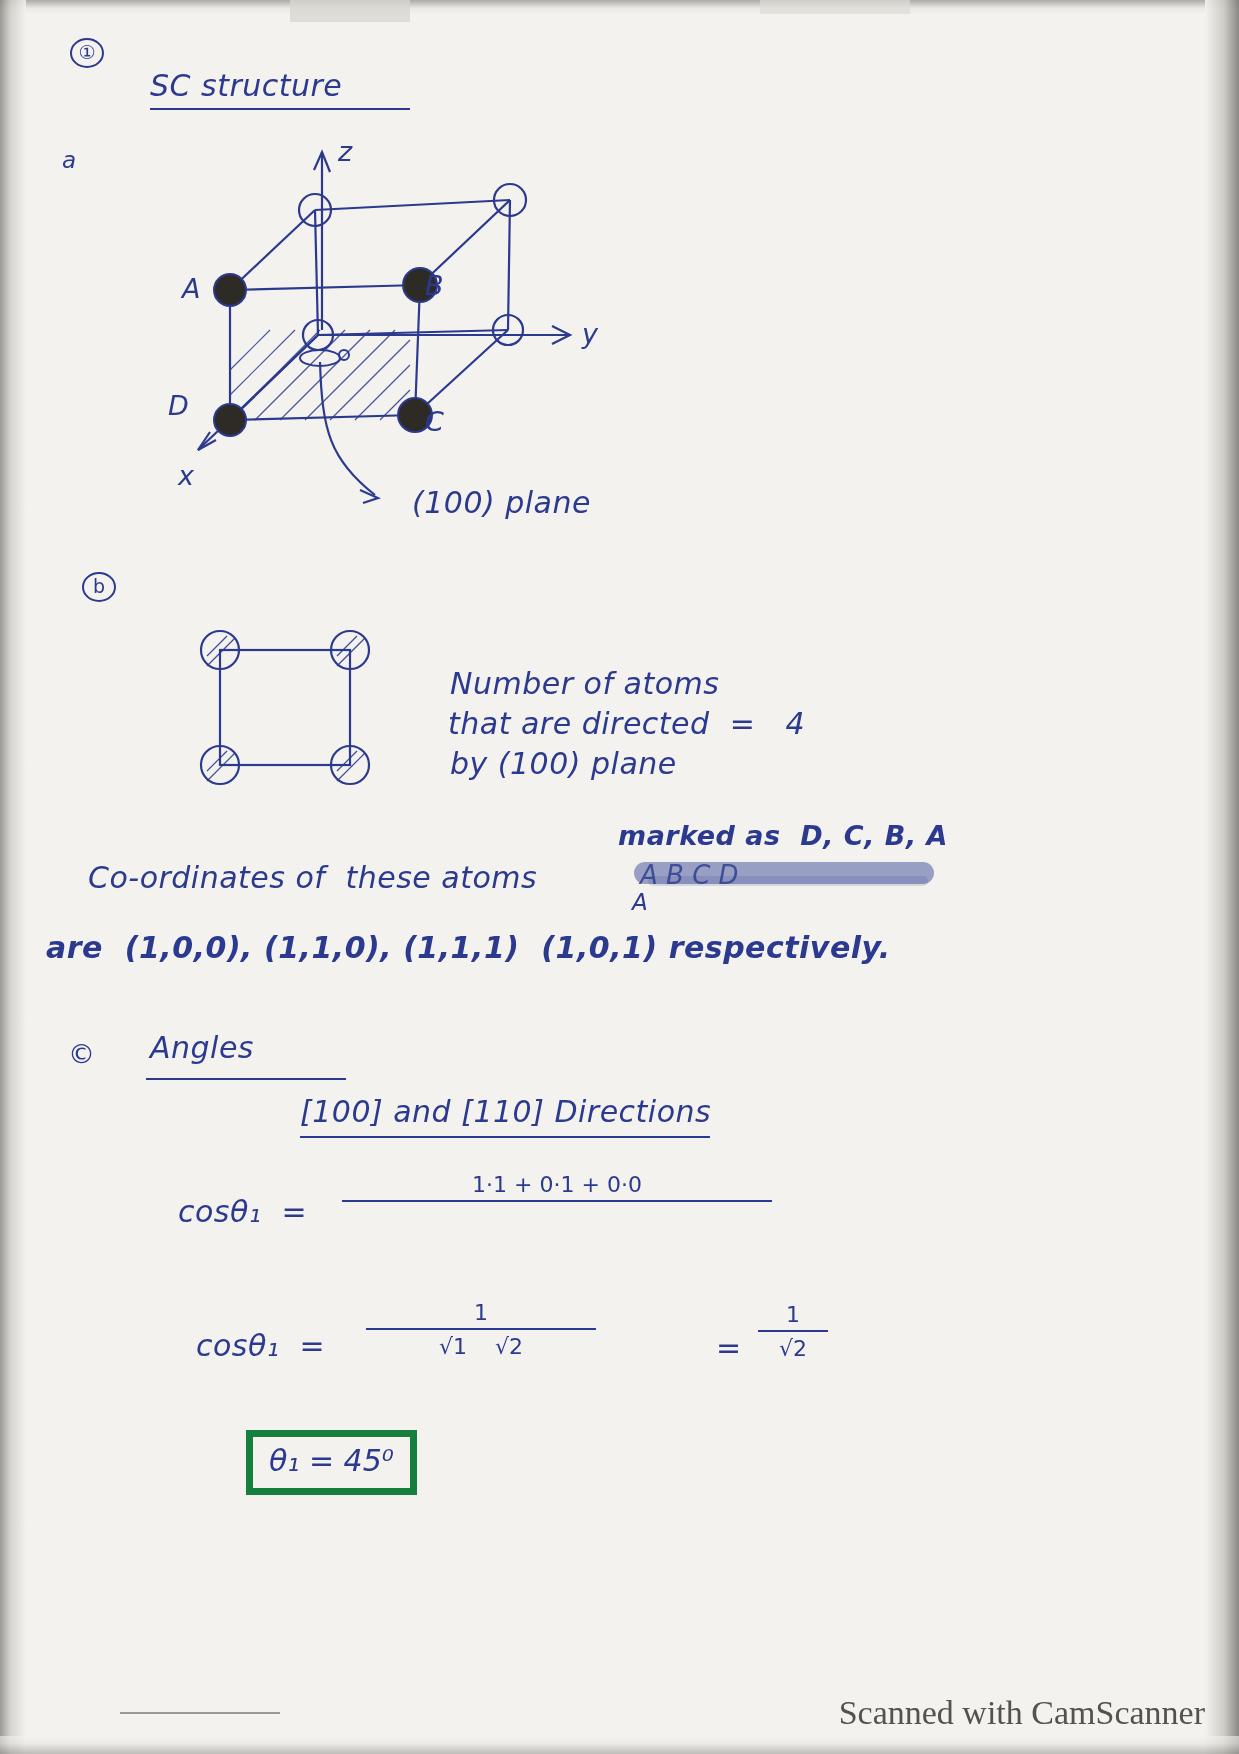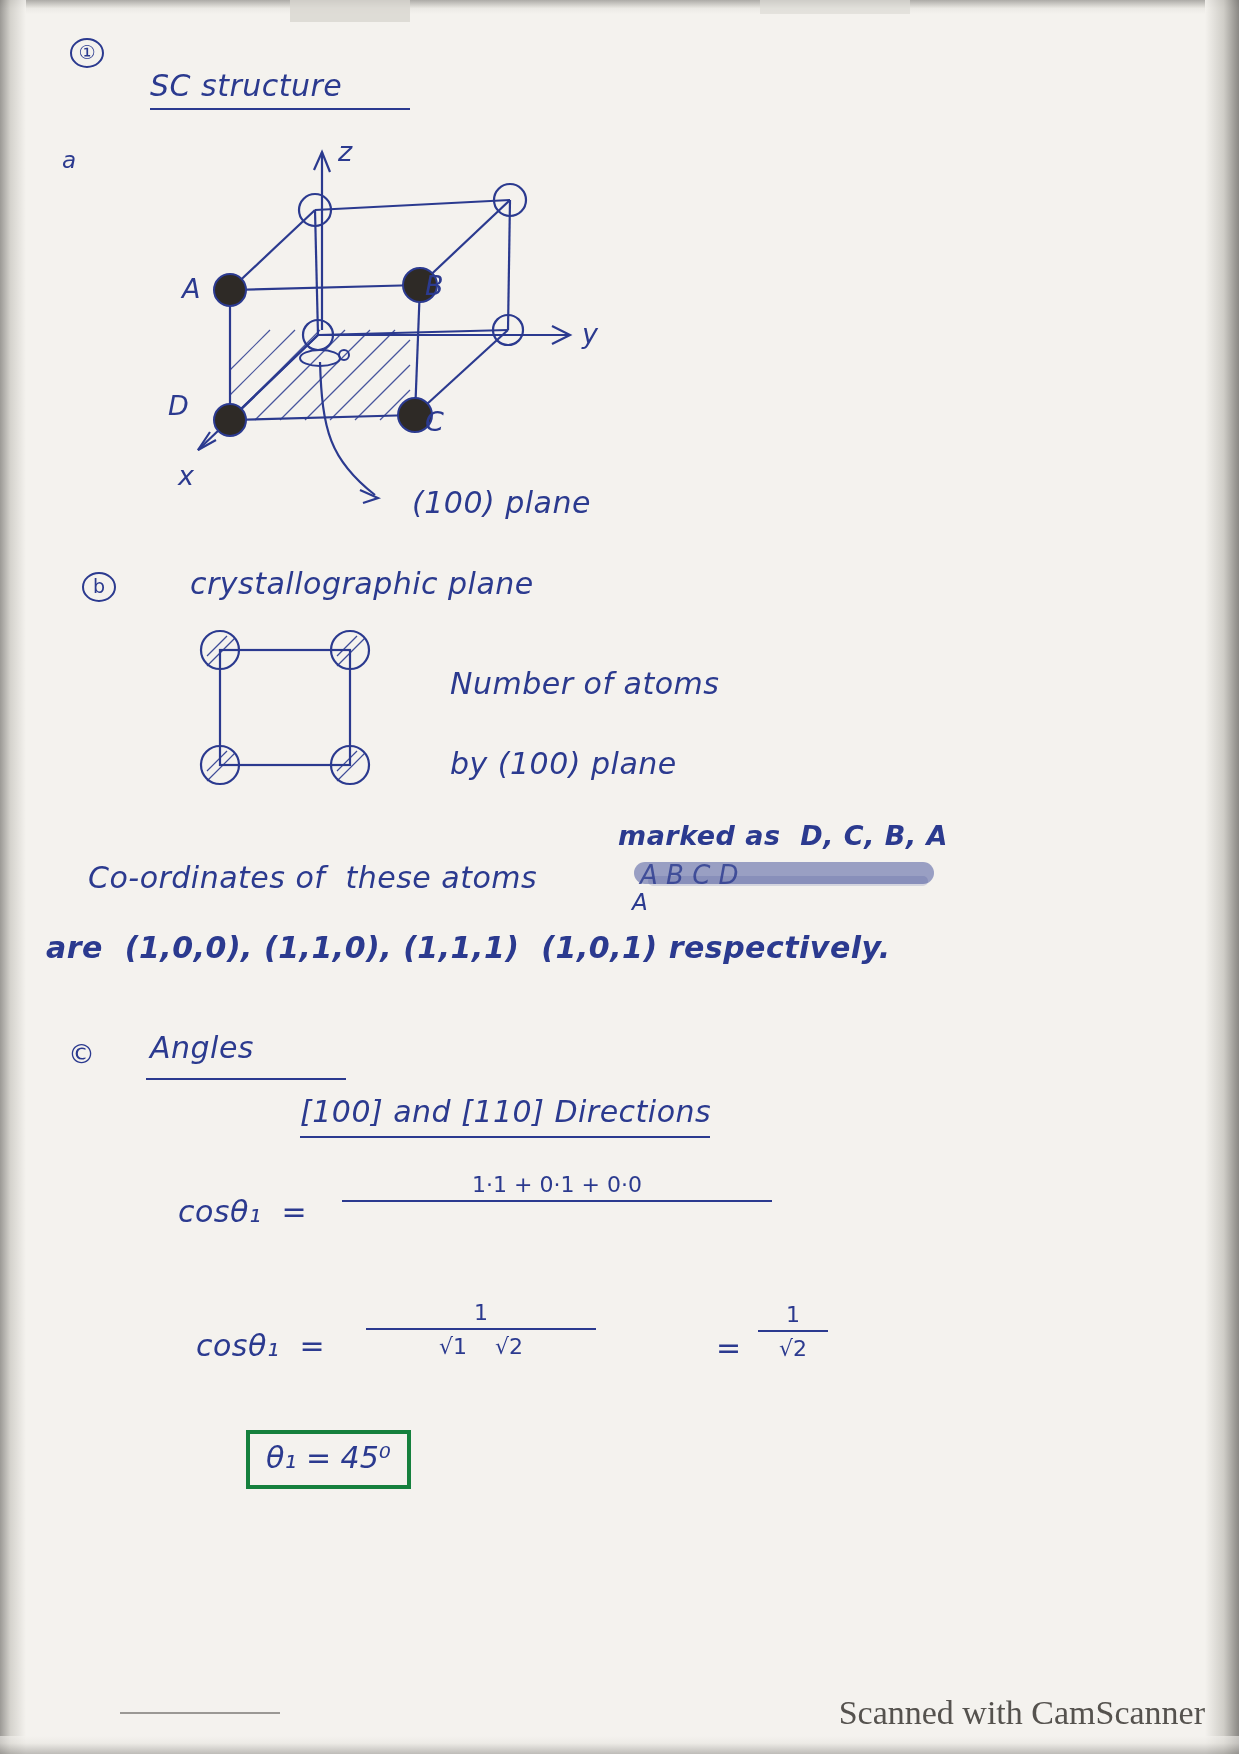--- a/index.html
+++ b/index.html
@@ -84,21 +84,21 @@
     font-size: 22px;
     white-space: pre;
   }
   .frac .bar {
     border-top: 2px solid #2b3a8f;
     margin: 3px 0 4px 0;
   }
 
   .boxed {
     position: absolute;
-    border: 4px solid #15803d;
+    border: 7px solid #15803d;
     padding: 6px 16px 10px 16px;
     color: #2b3a8f;
     font-size: 30px;
     font-family: "DejaVu Sans", sans-serif;
     font-style: italic;
   }
 
   .strike-blob {
     position: absolute;
     background: rgba(43,58,143,.45);
@@ -220,21 +220,20 @@
   <div class="ink hw med" style="left:168px; top:392px;">D</div>
   <div class="ink hw med" style="left:425px; top:408px;">C</div>
 
   <div class="ink hw med" style="left:338px; top:138px;">z</div>
   <div class="ink hw med" style="left:582px; top:320px;">y</div>
   <div class="ink hw med" style="left:178px; top:462px;">x</div>
 
   <div class="ink hw big" style="left:412px; top:487px;">(100) plane</div>
 
   <div class="circled" style="left:82px; top:572px;">b</div>
-  <div class="ink hw big" style="left:190px; top:568px;">crystallographic plane</div>
 
   <svg style="position:absolute; left:195px; top:620px;" width="210" height="180">
     <g stroke="#2b3a8f" stroke-width="2.2" fill="none">
       <rect x="25" y="30" width="130" height="115"></rect>
     </g>
     <g fill="none" stroke="#2b3a8f" stroke-width="2.2">
       <circle cx="25" cy="30" r="19"></circle>
       <circle cx="155" cy="30" r="19"></circle>
       <circle cx="25" cy="145" r="19"></circle>
       <circle cx="155" cy="145" r="19"></circle>
@@ -245,20 +244,21 @@
       <line x1="142" y1="36" x2="162" y2="16"></line>
         <line x1="142" y1="46" x2="170" y2="18"></line>
       <line x1="12" y1="151" x2="32" y2="131"></line>
         <line x1="12" y1="161" x2="40" y2="133"></line>
       <line x1="142" y1="151" x2="162" y2="131"></line>
         <line x1="142" y1="161" x2="170" y2="133"></line>
     </g>
   </svg>
 
   <div class="ink hw big" style="left:450px; top:668px;">Number of atoms</div>
+  <div class="ink hw big" style="left:448px; top:708px;">that are directed  =   4</div>
   <div class="ink hw big" style="left:450px; top:748px;">by (100) plane</div>
   <div class="ink hw med" style="left:618px; top:822px;font-weight:bold;">marked as  D, C, B, A</div>
 
   <div class="ink hw big" style="left:88px; top:862px;">Co-ordinates of  these atoms</div>
 
   <div class="scribble" style="left:640px; top:860px;">A B C D</div>
   <div class="strike-blob" style="left:634px; top:862px; width:300px; height:22px;"></div>
   <div class="strike-blob" style="left:648px; top:876px; width:280px; height:10px; opacity:.35;"></div>
   <div class="ink hw sm" style="left:632px; top:890px;">A</div>
 

